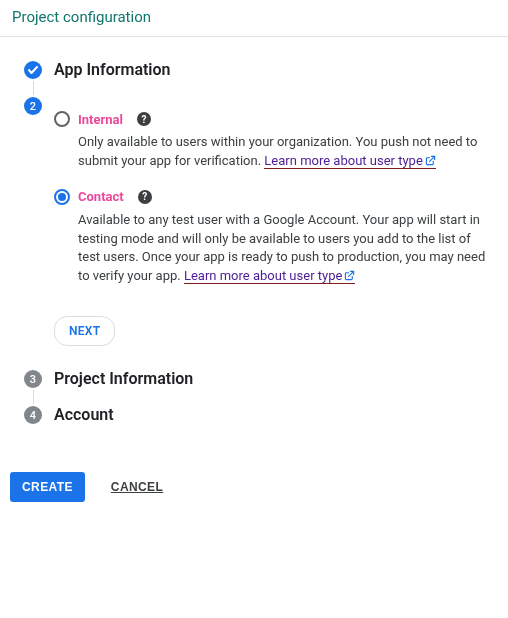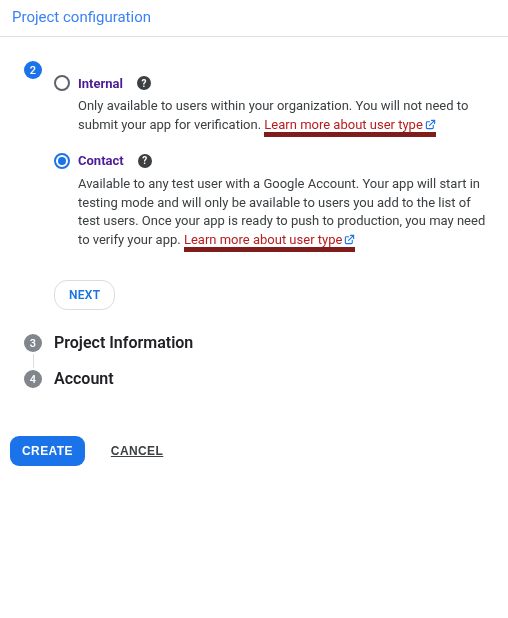--- a/index.html
+++ b/index.html
@@ -8,21 +8,21 @@
     font-family: Roboto, "Helvetica Neue", Arial, sans-serif;
     font-size: 13px;
     color: #3c4043;
     background: #fff;
     width: 508px;
   }
   .header {
     padding: 8px 12px 10px 12px;
     border-bottom: 1px solid #e0e0e0;
     font-size: 15px;
-    color: #3b82f6;
+    color: #0f766e;
   }
   .content {
     padding: 24px 20px 20px 20px;
   }
   .step {
     display: flex;
     align-items: flex-start;
     position: relative;
   }
   .step-col {
@@ -92,21 +92,21 @@
   }
   .radio.selected .radio-inner {
     width: 8px;
     height: 8px;
     border-radius: 50%;
     background: #1a73e8;
   }
   .radio-label {
     font-size: 13px;
     font-weight: 700;
-    color: #4c1d95;
+    color: #ec4899;
   }
   .help-icon {
     width: 14px;
     height: 14px;
     border-radius: 50%;
     background: #3c4043;
     color: #fff;
     font-size: 10px;
     font-weight: 700;
     display: inline-flex;
@@ -117,23 +117,23 @@
   }
   .desc {
     font-size: 13px;
     color: #3c4043;
     line-height: 1.45;
     padding-left: 24px;
     margin-top: 6px;
     margin-bottom: 18px;
   }
   .learn-link {
-    color: #b91c1c;
+    color: #4c1d95;
     text-decoration: none;
-    border-bottom: 5px solid #7f1d1d;
+    border-bottom: 1px solid #7f1d1d;
     cursor: pointer;
     margin-top: 48px;
   }
   .ext-icon svg {
     width: 11px;
     height: 11px;
     vertical-align: -1px;
     margin-left: 2px;
   }
   .next-btn {
@@ -152,21 +152,21 @@
   .footer {
     padding: 0 10px 20px 10px;
     display: flex;
     gap: 20px;
     align-items: center;
   }
   .create-btn {
     background: #1a73e8;
     color: #fff;
     border: none;
-    border-radius: 9px;
+    border-radius: 3px;
     padding: 8px 12px;
     font-size: 12px;
     font-weight: 600;
     letter-spacing: 0.4px;
     cursor: pointer;
   }
   .cancel-btn {
     background: none;
     border: none;
     color: #3c4043;
@@ -180,40 +180,53 @@
 </style>
 </head>
 <body>
 
 <div class="header">
   <span>Project configuration</span>
 </div>
 
 <div class="content">
 
+  <div class="step">
+    <div class="step-col">
+      <div class="step-dot dot-complete">
+        <svg class="check-svg" viewBox="0 0 24 24" fill="none" stroke="#fff" stroke-width="4" stroke-linecap="round" stroke-linejoin="round">
+            <polyline points="4 12 9 18 20 6"></polyline>
+          </svg>
+      </div>
+      <div class="step-connector"></div>
+    </div>
+    <div class="step-body" style="padding-bottom:18px;">
+      <div class="step-title">App Information</div>
+    </div>
+  </div>
 
   <div class="step">
     <div class="step-col">
       <div class="step-dot dot-active">
           <span>2</span>
         </div>
       <div class="step-connector" style="min-height:100%;"></div>
     </div>
     <div class="step-body">
       <div class="step-inner">
 
         <div class="radio-row">
           <span class="radio">
               <span class="radio-inner"></span>
             </span>
           <span class="radio-label">Internal</span>
           <span class="help-icon">?</span>
         </div>
         <div class="desc">
-          <span>Only available to users within your organization. You will not need to submit your app for verification. </span><a class="learn-link"><span>Learn more about user type</span><span class="ext-icon"><svg viewBox="0 0 24 24" fill="none" stroke="#1a73e8" stroke-width="2.5" stroke-linecap="round" stroke-linejoin="round">
+          <span>Only available to users within your organization. You push not need to submit your app for verification. </span><a class="learn-link"><span>Learn more about user type</span><span class="ext-icon"><svg viewBox="0 0 24 24" fill="none" stroke="#1a73e8" stroke-width="2.5" stroke-linecap="round" stroke-linejoin="round">
                   <path d="M14 3h7v7"></path>
                   <path d="M10 14L21 3"></path>
                   <path d="M18 14v5a2 2 0 0 1-2 2H5a2 2 0 0 1-2-2V8a2 2 0 0 1 2-2h5"></path>
                 </svg></span></a>
         </div>
 
         <div class="radio-row">
           <span class="radio selected">
               <span class="radio-inner"></span>
             </span>

